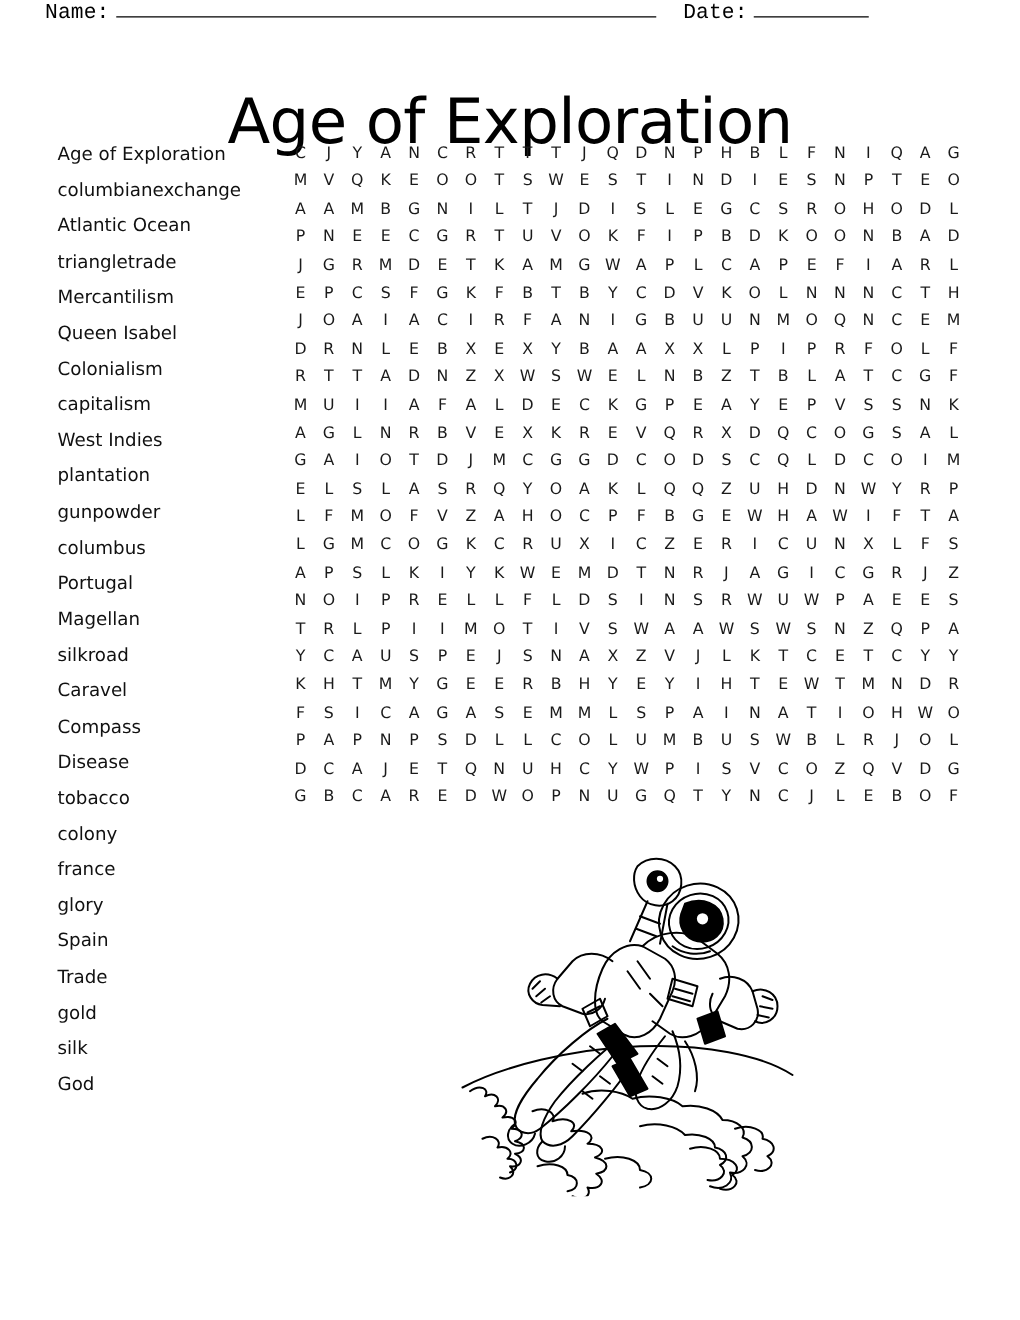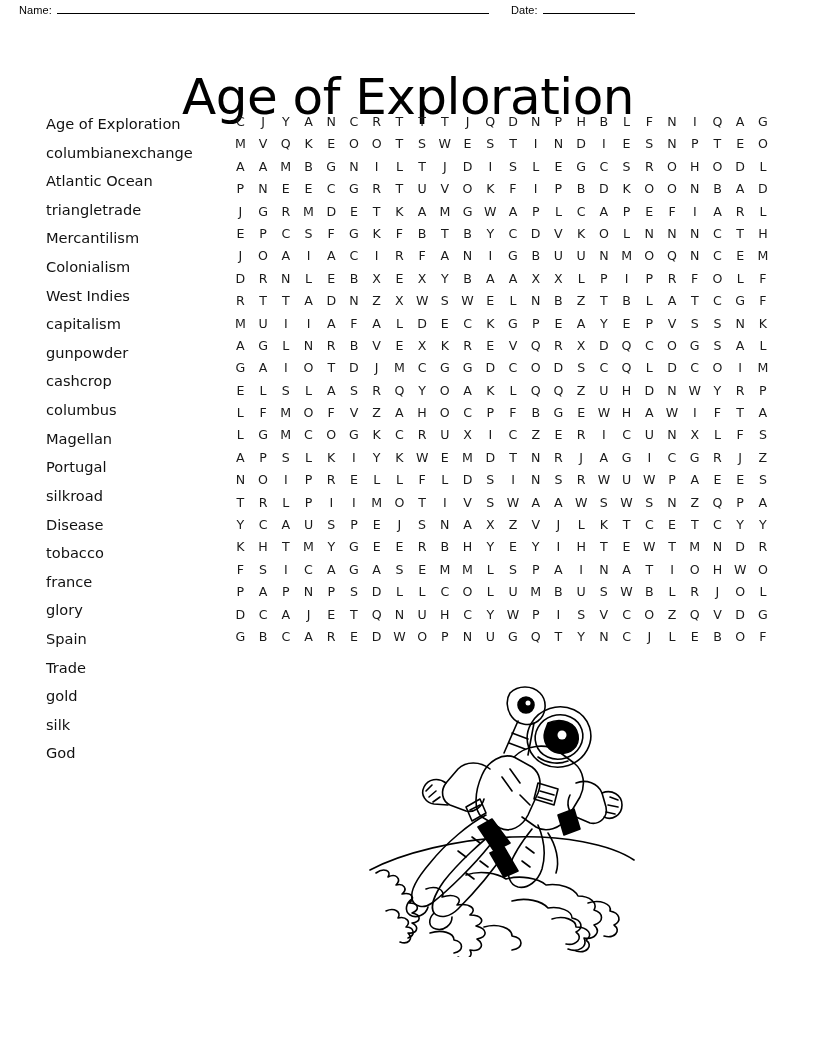--- a/index.html
+++ b/index.html
@@ -14,27 +14,27 @@
     position: relative;
     font-family: "DejaVu Sans", sans-serif;
     color: #000000;
     overflow: hidden;
   }
 
   
   .header-row {
     position: absolute;
     top: 0px;
-    left: 19px;
+    left: 36px;
     width: 744px;
     height: 30px;
     display: flex;
     align-items: baseline;
-    font-family: Liberation Sans, sans-serif;
-    font-size: 11px;
+    font-family: Liberation Mono, monospace;
+    font-size: 17px;
     letter-spacing: 0.1px;
   }
   .field-label {
     white-space: nowrap;
     line-height: 1;
   }
   .rule {
     border-bottom: 1.3px solid #000;
     height: 13px;
     margin-left: 5px;
@@ -122,31 +122,35 @@
 </div>
 
 <h1 class="puzzle-title">Age of Exploration</h1>
 
 <ul class="word-list">
     <li>Age of Exploration</li>
     <li>columbianexchange</li>
     <li>Atlantic Ocean</li>
     <li>triangletrade</li>
     <li>Mercantilism</li>
+    <li>Queen Isabel</li>
     <li>Colonialism</li>
+    <li>capitalism</li>
     <li>West Indies</li>
-    <li>capitalism</li>
+    <li>plantation</li>
     <li>gunpowder</li>
-    <li>cashcrop</li>
     <li>columbus</li>
+    <li>Portugal</li>
     <li>Magellan</li>
-    <li>Portugal</li>
     <li>silkroad</li>
+    <li>Caravel</li>
+    <li>Compass</li>
     <li>Disease</li>
     <li>tobacco</li>
+    <li>colony</li>
     <li>france</li>
     <li>glory</li>
     <li>Spain</li>
     <li>Trade</li>
     <li>gold</li>
     <li>silk</li>
     <li>God</li>
   </ul>
 
 <div class="letter-grid">

